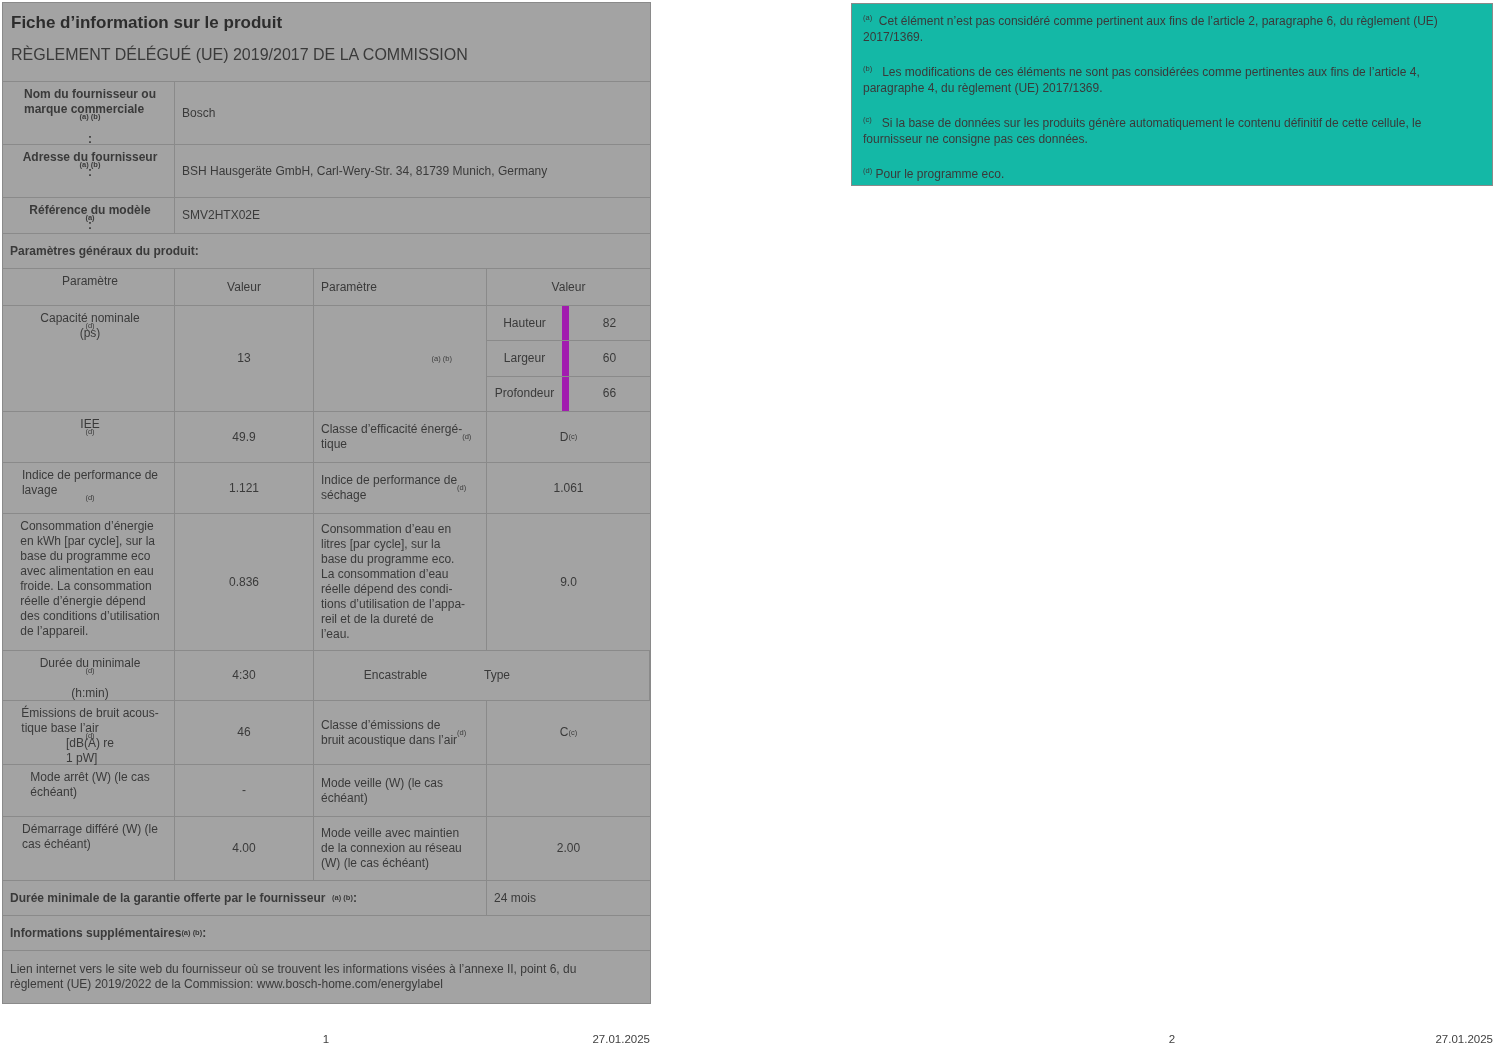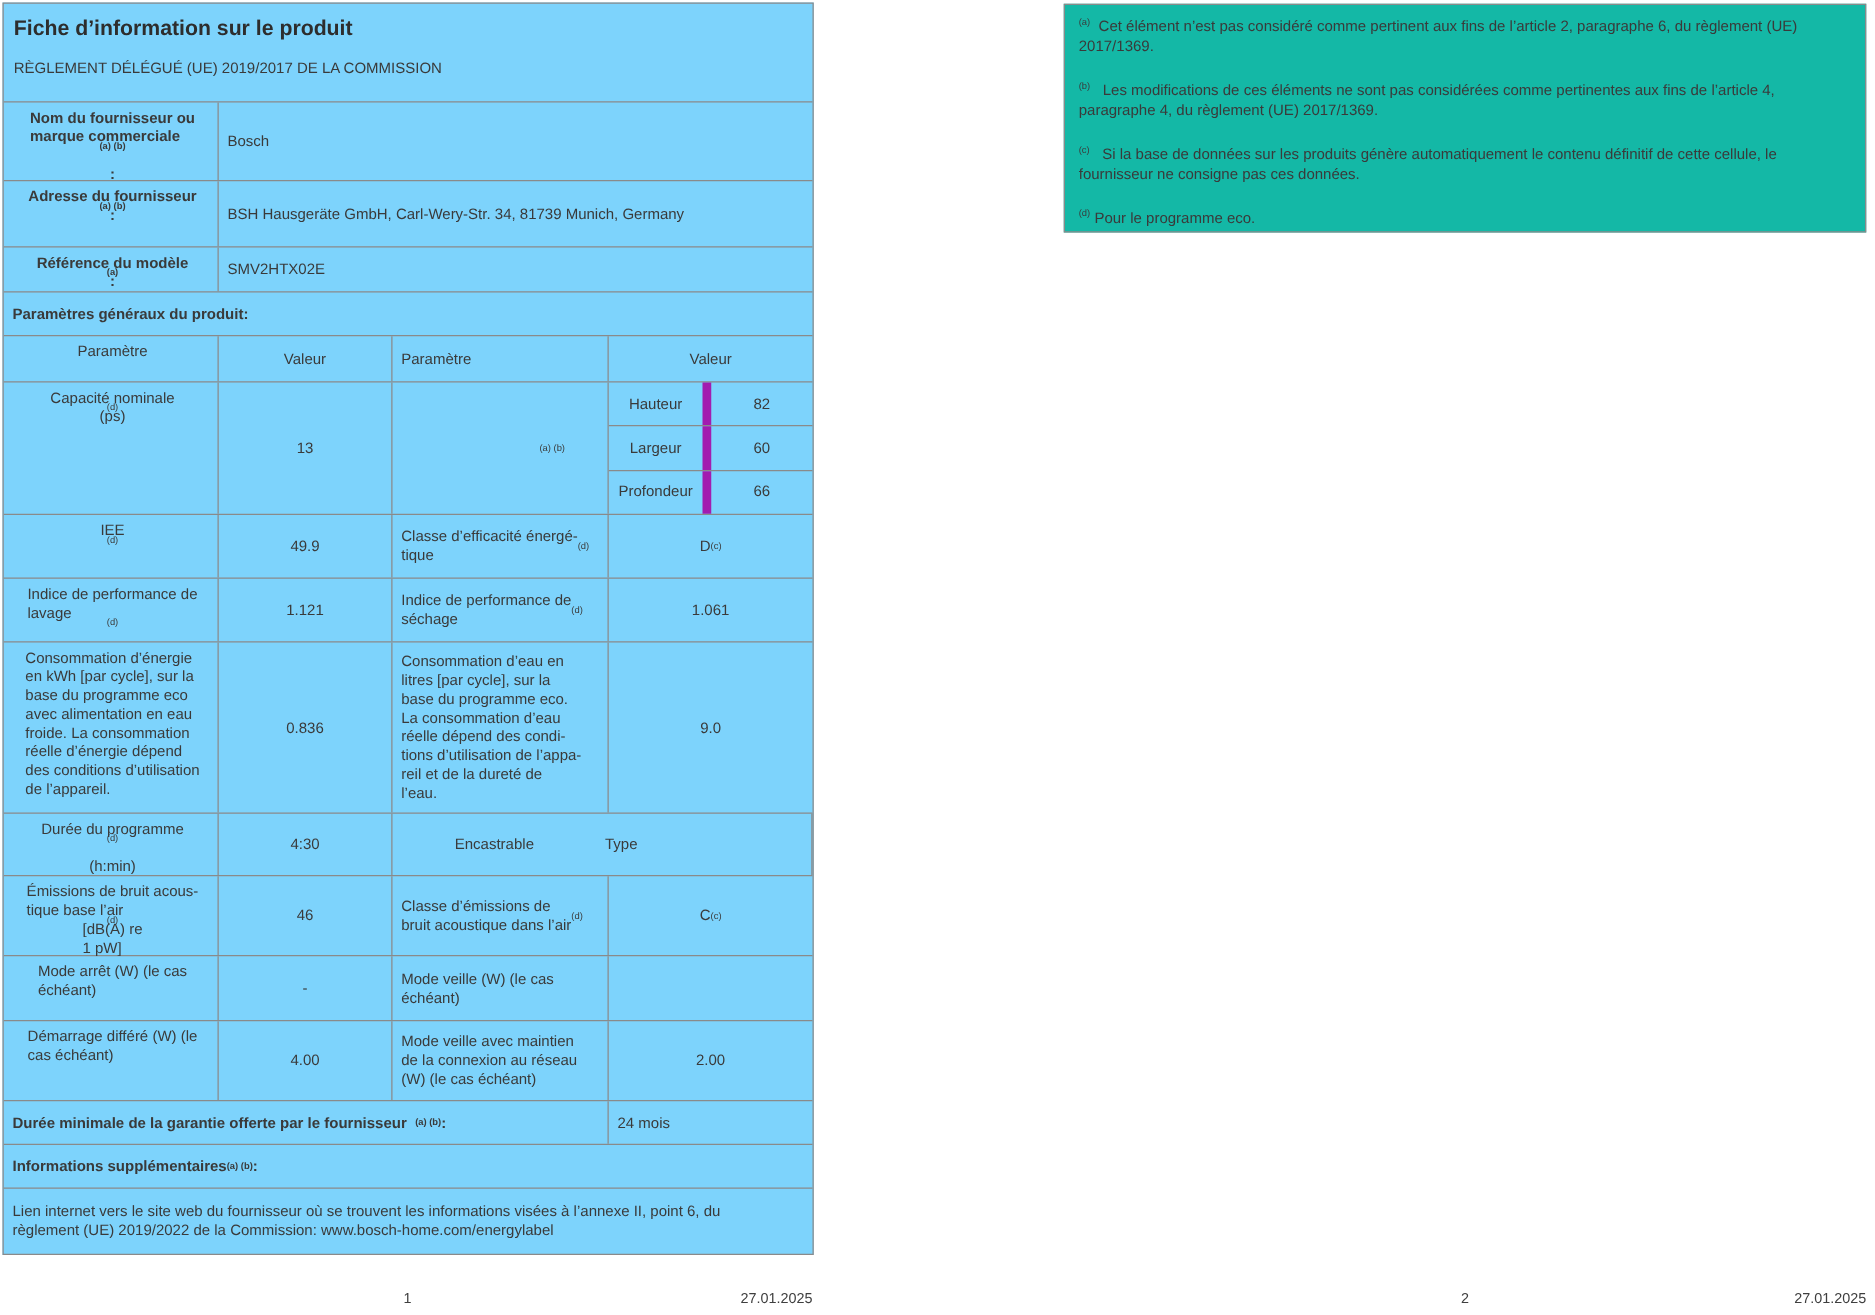--- a/index.html
+++ b/index.html
@@ -5,37 +5,37 @@
   * { margin:0; padding:0; box-sizing:border-box; }
   html,body { background:#ffffff; }
   body {
     position:relative; width:1500px; height:1052px;
     font-family:"Liberation Sans", sans-serif;
     font-size:12px; color:#3a3a3a;
   }
   sup { font-size:7.5px; line-height:0; vertical-align:super; }
 
   
-  .tbl { position:absolute; left:2px; top:2px; width:649px; border:1px solid #8a8a8a; background:#7dd3fc; }
+  .tbl { position:absolute; left:2px; top:2px; width:649px; border:1px solid #8a8a8a; background:#a3a3a3; }
   .tr { display:flex; width:100%; border-bottom:1px solid #8a8a8a; }
   .tr:last-child { border-bottom:none; }
   .td { display:flex; align-items:center; white-space:pre-line; line-height:15px; }
   .br { border-right:1px solid #8a8a8a; }
   .ca { width:172px;flex-direction:column; } .cb { width:139px; } .cc { width:173px; } .cd { flex:1; }
   .cspan3 { width:484px; } .cwide { flex:1; }
   .lbl { padding:5px 4px 5px 7px; }
   .val { justify-content:center; text-align:center; }
   .bold { font-weight:bold; }
   .h79{height:79px} .h63{height:63px} .h53{height:53px} .h36{height:36px}
   .h35{height:35px} .h37{height:37px} .h106{height:106px} .h51{height:51px}
   .h137{height:137px} .h50{height:50px} .h64{height:64px} .h52{height:52px}
 
   .titlecell { display:block; padding:12px 8px 0 8px; white-space:normal; }
   .doc-title { font-size:17px; font-weight:bold; color:#2d2d2d; }
-  .doc-sub { margin-top:17px; font-size:12px; }
+  .doc-sub { margin-top:17px; font-size:16px; }
 
   .marker-cell { justify-content:flex-end; padding-right:34px; }
   .p0 { padding:0; }
   .dimgrid { flex:1; align-self:stretch; display:flex; flex-direction:column; }
   .dimrow { flex:1; display:flex; border-bottom:1px solid #8a8a8a; }
   .dimrow:last-child { border-bottom:none; }
   .dimname { width:82px; border-right:7px solid #a21caf; display:flex; align-items:center; justify-content:center; }
   .dimval { flex:1; display:flex; align-items:center; justify-content:center; }
 
   
@@ -131,21 +131,21 @@
 base du programme eco.
 La consommation d’eau
 réelle dépend des condi-
 tions d’utilisation de l’appa-
 reil et de la dureté de
 l’eau.</span></div>
       <div class="td cd val">9.0</div>
     </div>
 
   <div class="tr h50">
-      <div class="td ca br lbl"><span>Durée du programme </span><sup>(d)</sup><span>
+      <div class="td ca br lbl"><span>Durée du minimale </span><sup>(d)</sup><span>
 (h:min)</span></div>
       <div class="td cb br val">4:30</div>
       <div class="td cd val">Encastrable</div>
       <div class="td cc br lbl"><span>Type</span></div>
     </div>
 
   <div class="tr h64">
       <div class="td ca br lbl"><span>Émissions de bruit acous-
 tique base l’air </span><sup>(d)</sup><span> [dB(A) re
 1 pW]</span></div>

